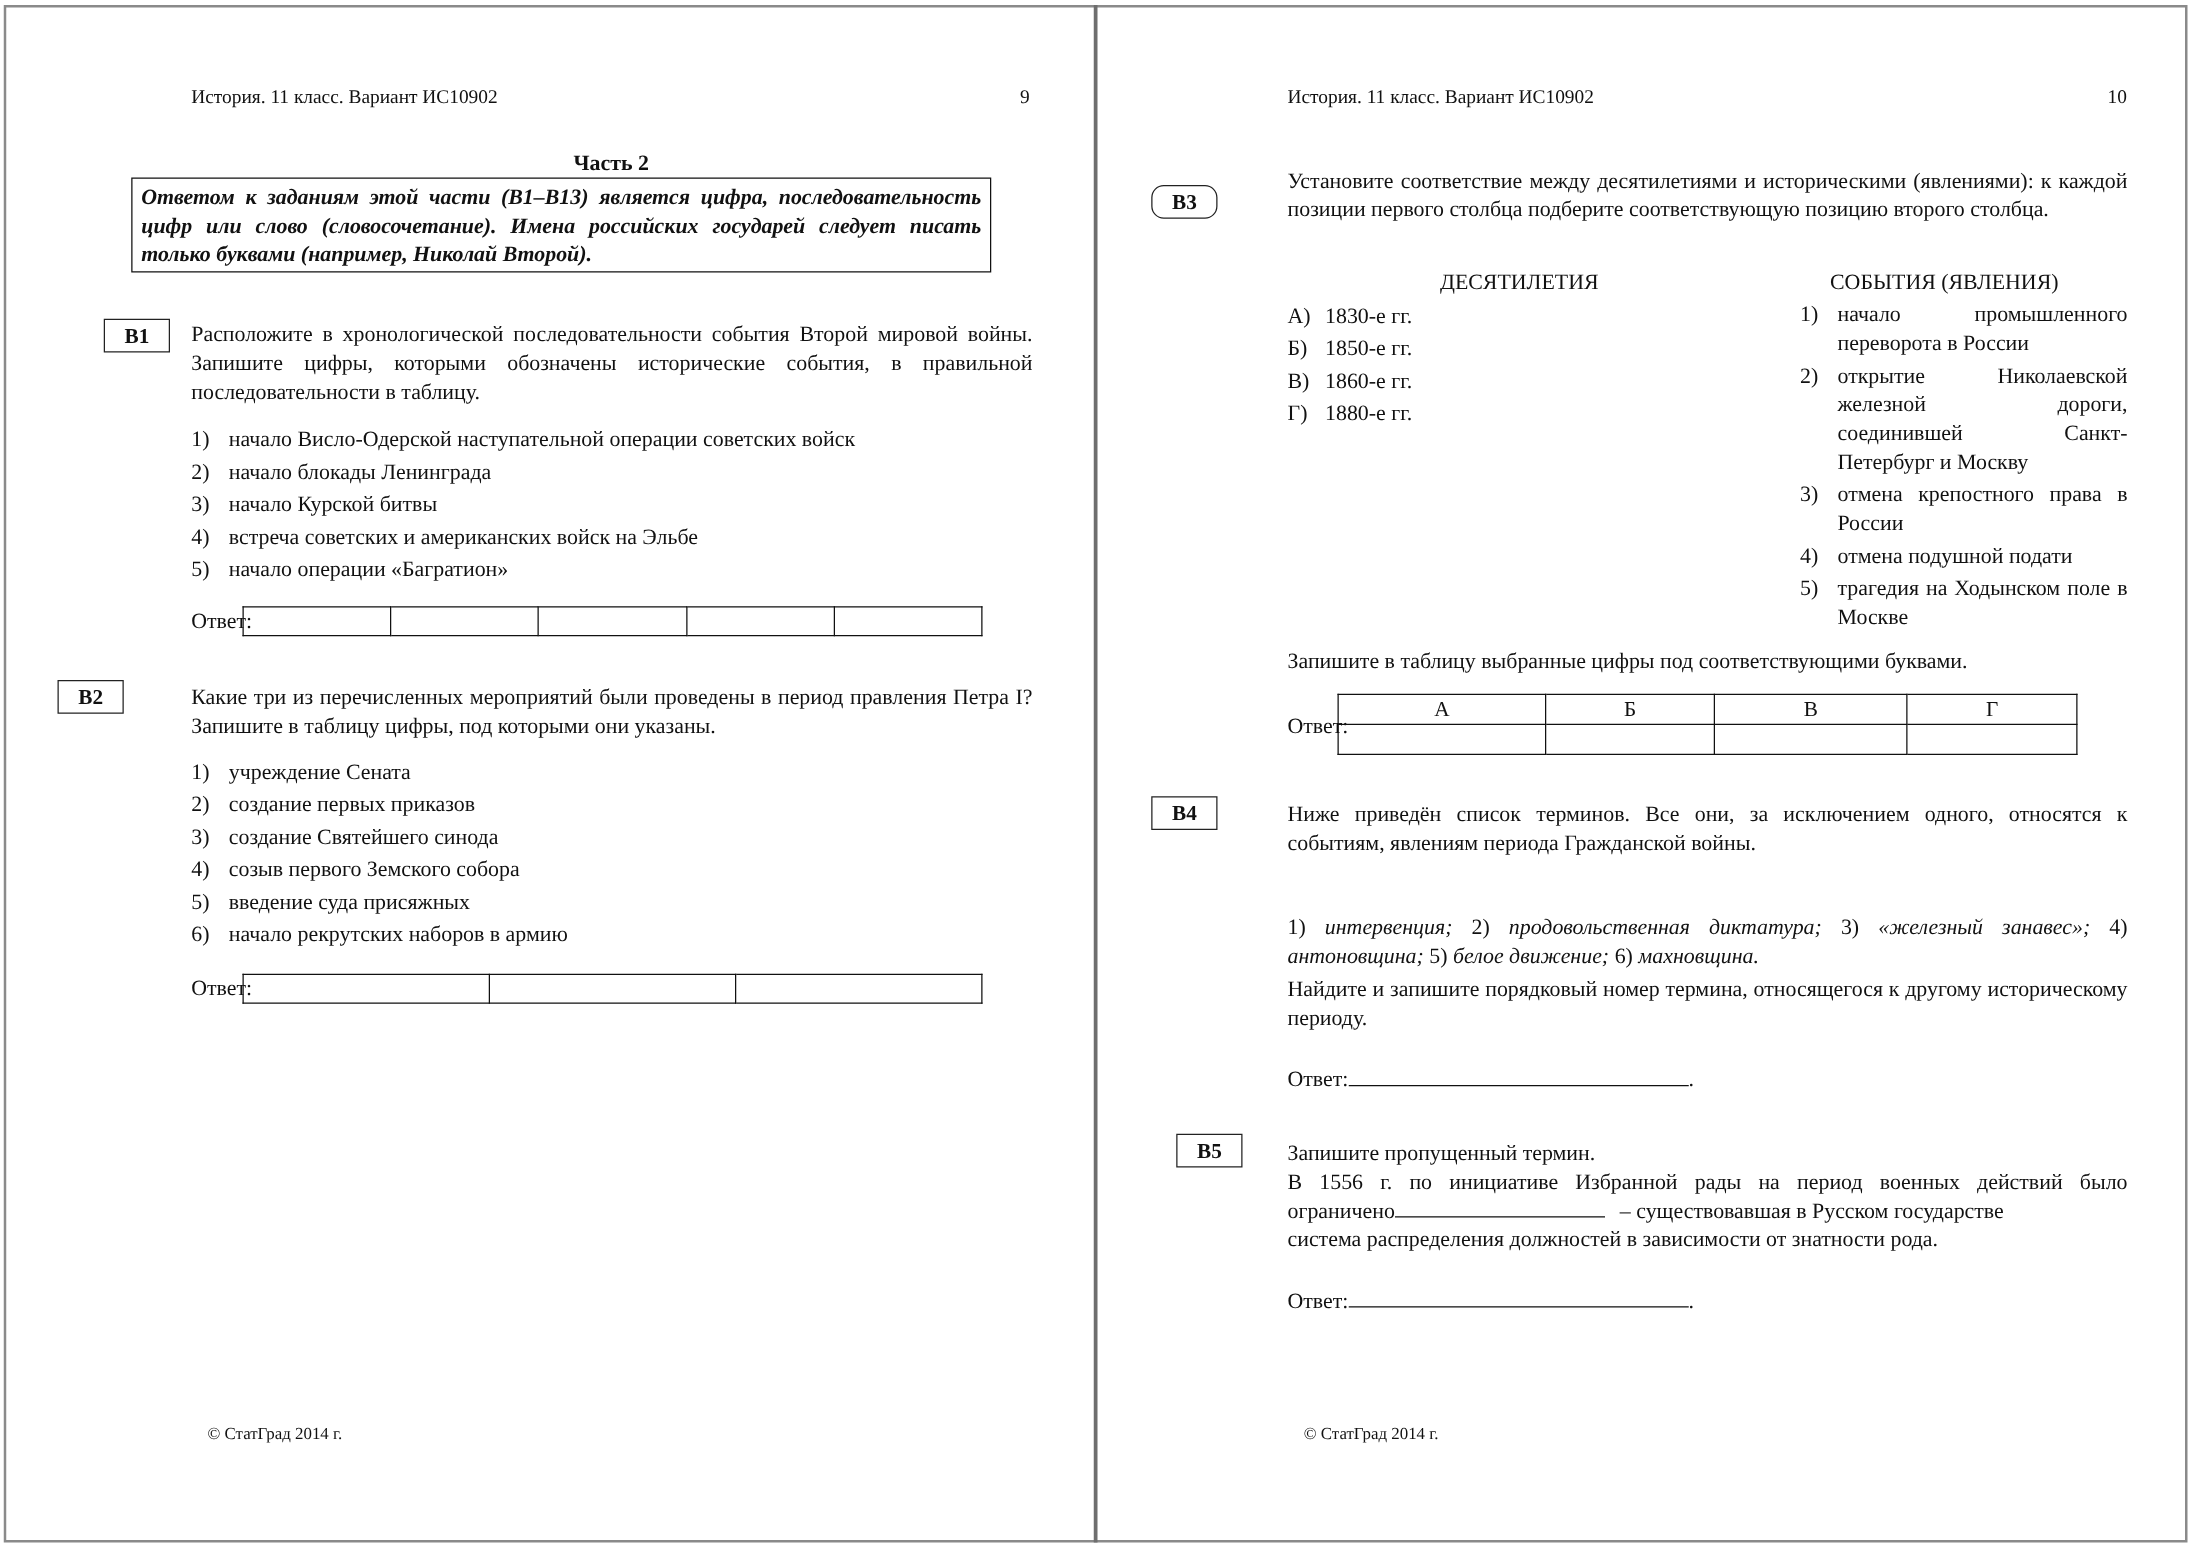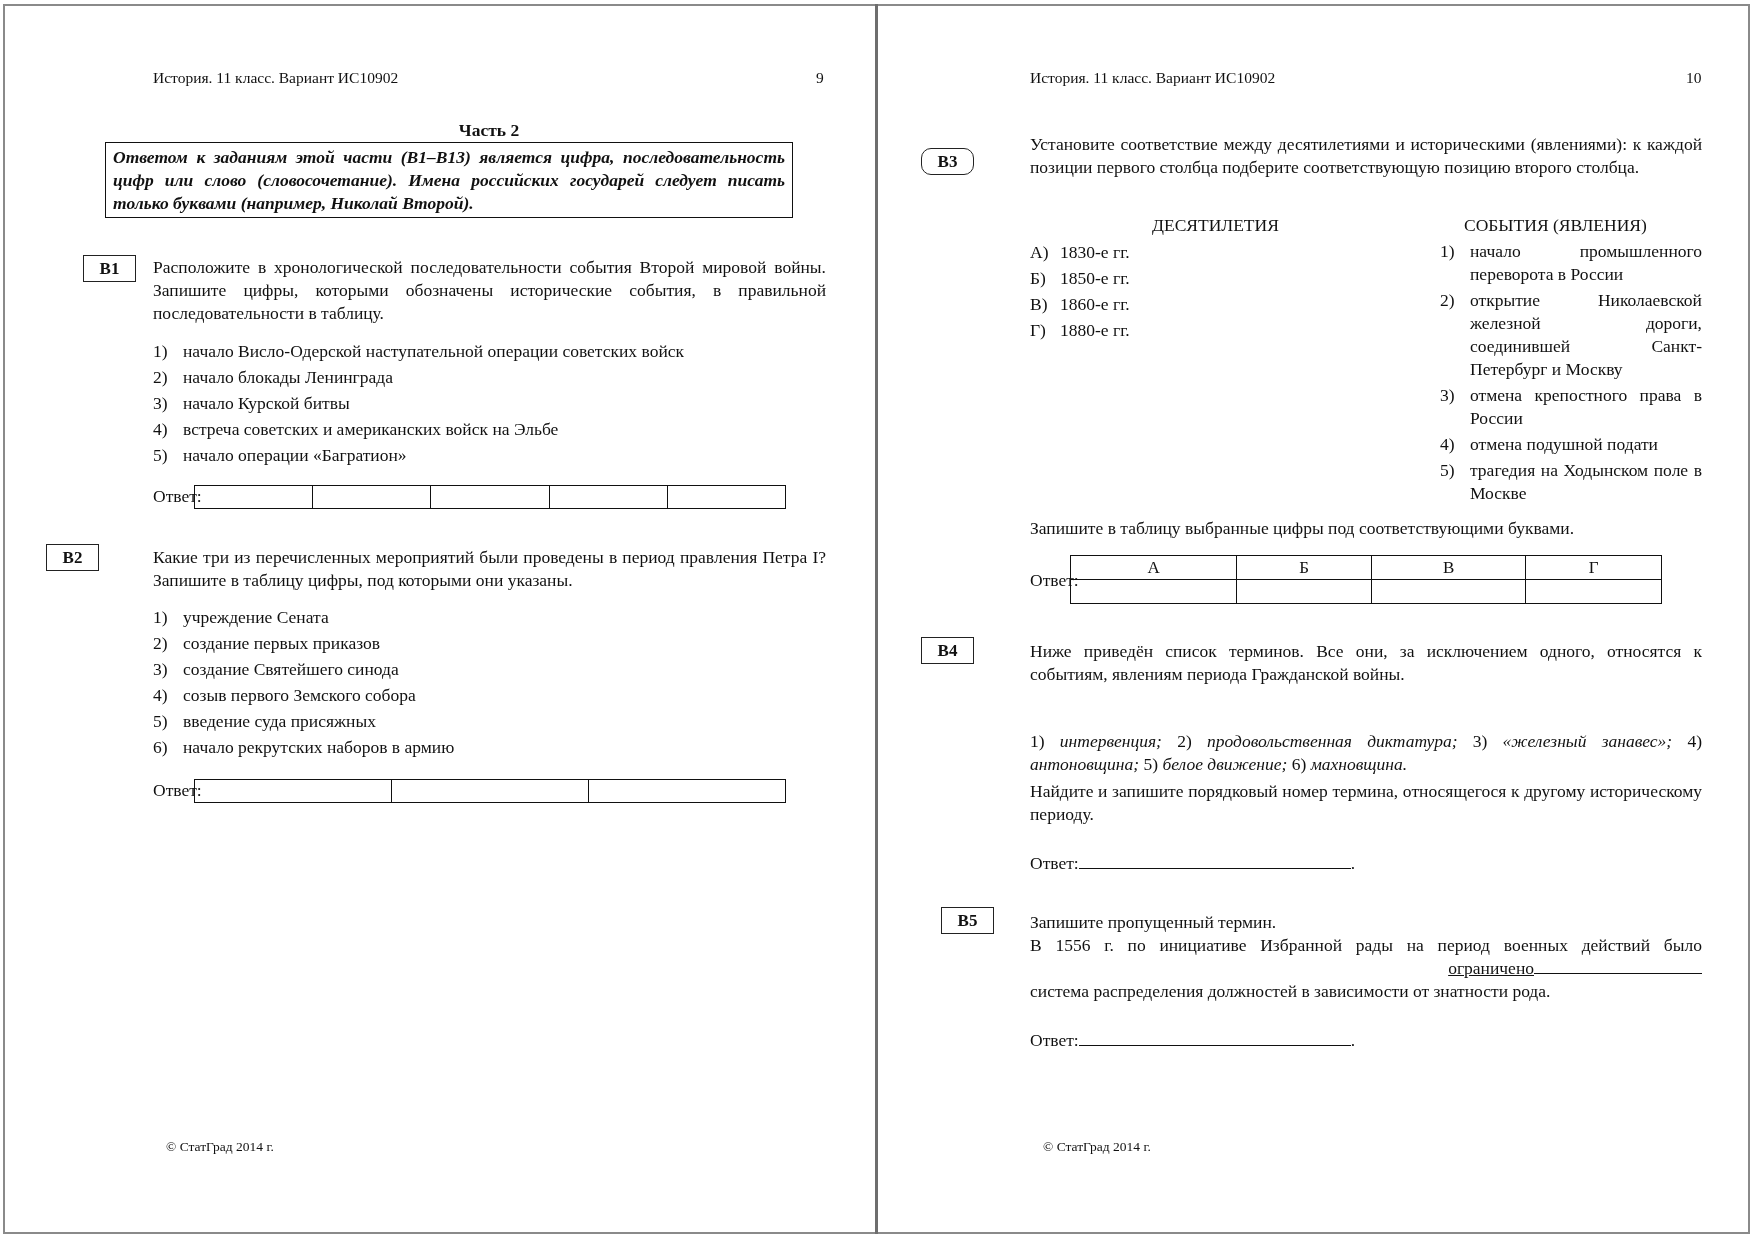--- a/index.html
+++ b/index.html
@@ -224,23 +224,24 @@
   </div>
   <div class="abs body-text justify" style="left:990px; top:780px; width:672px;">Найдите и запишите порядковый номер термина, относящегося к другому историческому периоду.</div>
   <div class="abs body-text" style="left:990px; top:850px;">
     <span>Ответ:</span><span class="uline" style="width:272px; height:18px;"></span><span>.</span>
   </div>
 
   <div class="qbox" style="left:921px; top:907px;margin-left:20px;">В5</div>
   <div class="abs body-text" style="left:990px; top:911px; width:672px;">
     <div>Запишите пропущенный термин.</div>
     <div class="justify-full">В 1556 г. по инициативе Избранной рады на период военных действий было</div>
-    <div style="display:flex; justify-content:flex-end; align-items:baseline;text-decoration:underline;">
+    <div style="display:flex; justify-content:space-between; align-items:baseline;">
       <span>ограничено</span>
       <span class="uline" style="width:168px; height:16px;"></span>
+      <span style="display:flex; flex:1; margin-left:12px; justify-content:space-between;">– существовавшая в Русском государстве</span>
     </div>
     <div>система распределения должностей в зависимости от знатности рода.</div>
   </div>
   <div class="abs body-text" style="left:990px; top:1027px;">
     <span>Ответ:</span><span class="uline" style="width:272px; height:18px;"></span><span>.</span>
   </div>
 
   <div class="abs footer" style="left:1003px; top:1139px;">© СтатГрад 2014 г.</div>
 </div>
 

